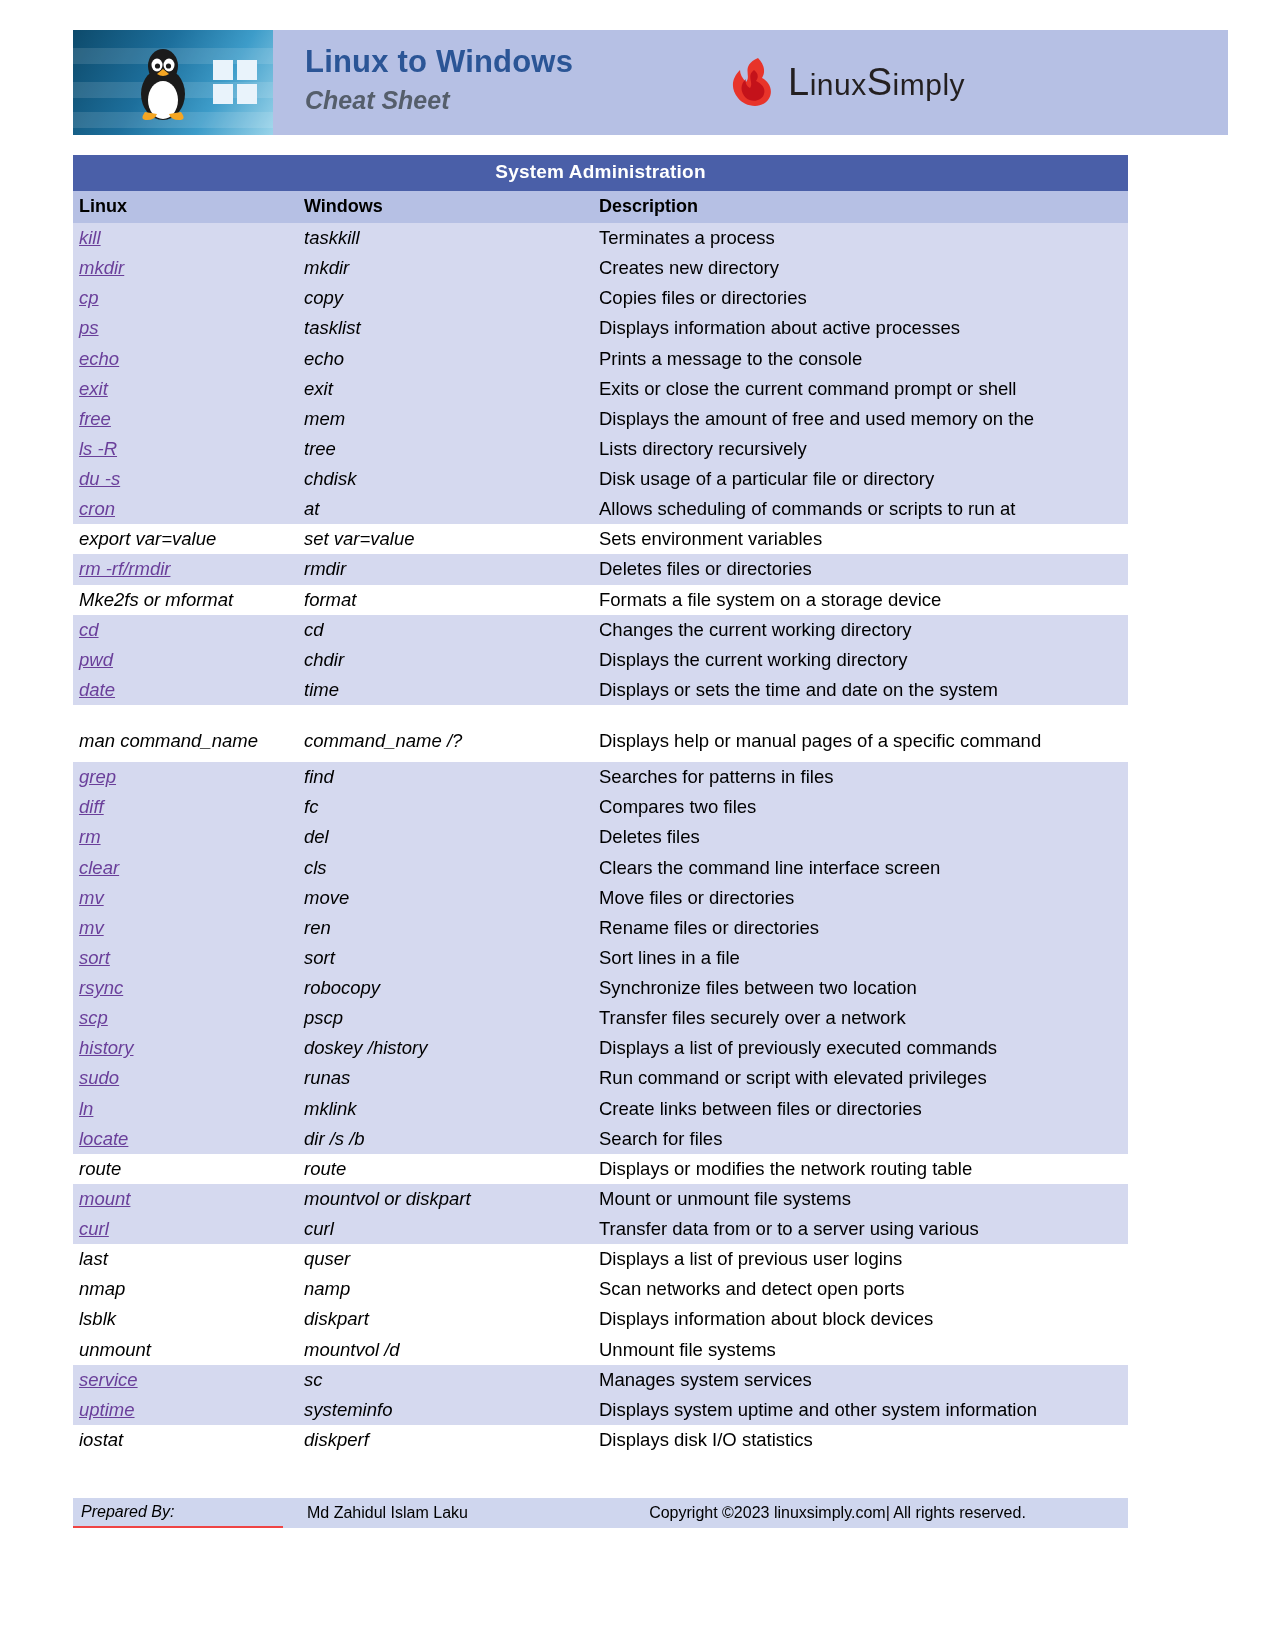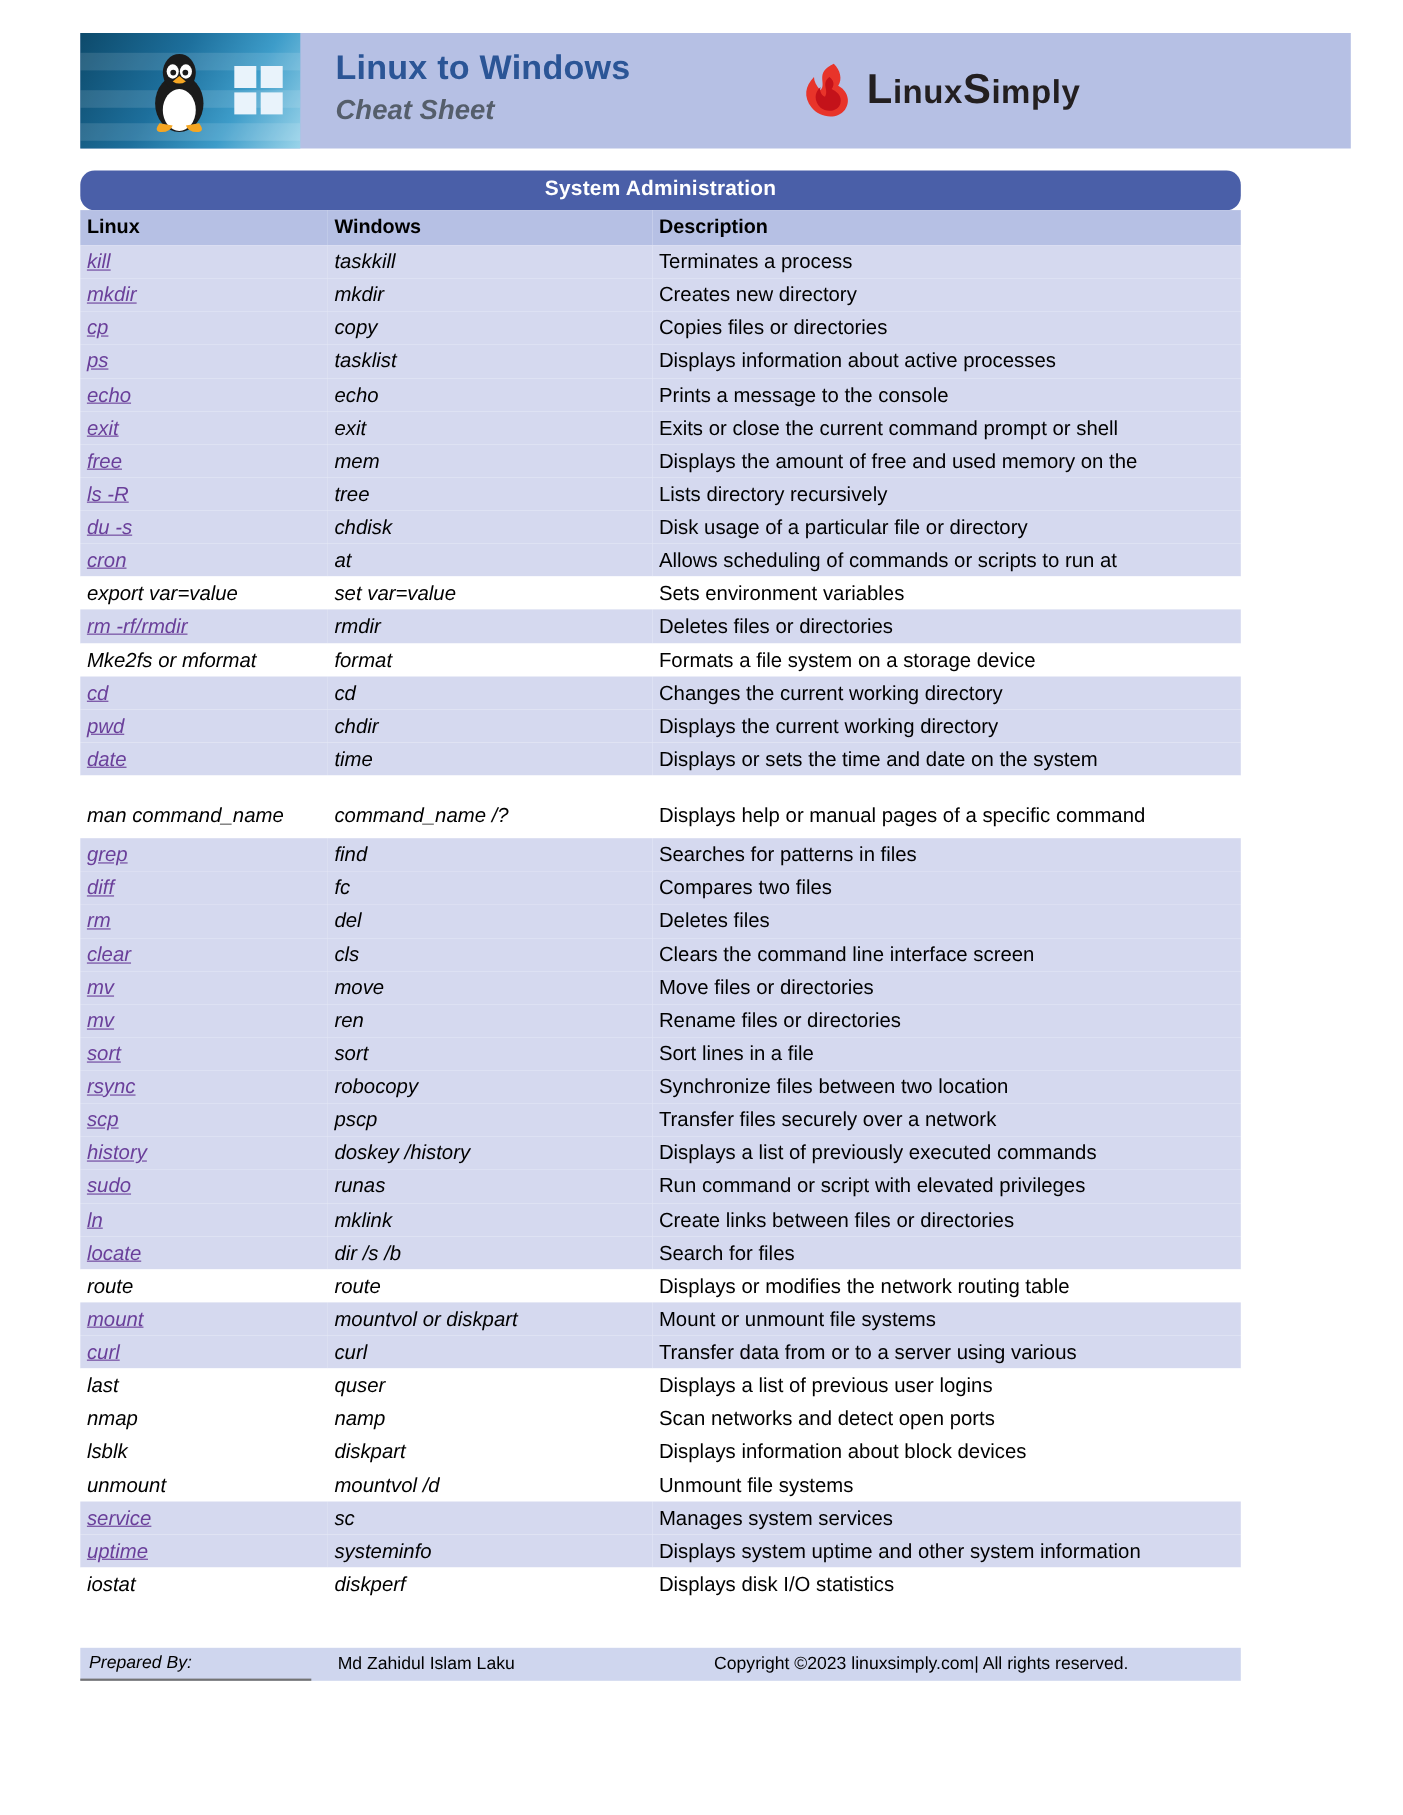--- a/index.html
+++ b/index.html
@@ -98,21 +98,21 @@
     padding-left: 10px;
   }
   .brand-mark {
     width: 46px;
     height: 54px;
     margin-right: 14px;
     flex: 0 0 46px;
   }
   .brand-text {
     font-size: 38px;
-    font-weight: bold;
+    font-weight: normal;
     color: #231f20;
     letter-spacing: 0.5px;
     white-space: nowrap;
   }
   .brand-text .small-caps {
     font-size: 30px;
   }
 
   
   .table-wrap {
@@ -122,21 +122,20 @@
     width: 1055px;
   }
   .section-bar {
     background: #4a5fa8;
     color: #ffffff;
     font-size: 19px;
     font-weight: bold;
     text-align: center;
     padding: 6px 0 8px 0;
     letter-spacing: 0.2px;
-    border-radius: 13px;
   }
   table.cmds {
     border-collapse: collapse;
     width: 100%;
     table-layout: fixed;
   }
   table.cmds col.c1 { width: 225px; }
   table.cmds col.c2 { width: 295px; }
   table.cmds col.c3 { width: 535px; }
   table.cmds th {
@@ -188,21 +187,21 @@
     height: 30px;
     background: #cfd6ee;
     display: flex;
     align-items: center;
     font-size: 16px;
   }
   .footer .prep {
     width: 210px;
     font-style: italic;
     padding-left: 8px;
-    border-bottom: 2px solid #737373;
+    border-bottom: 2px solid #ef4444;
     height: 100%;
     display: flex;
     align-items: center;
     box-sizing: border-box;
   }
   .footer .name {
     width: 300px;
     padding-left: 24px;
   }
   .footer .copy {

